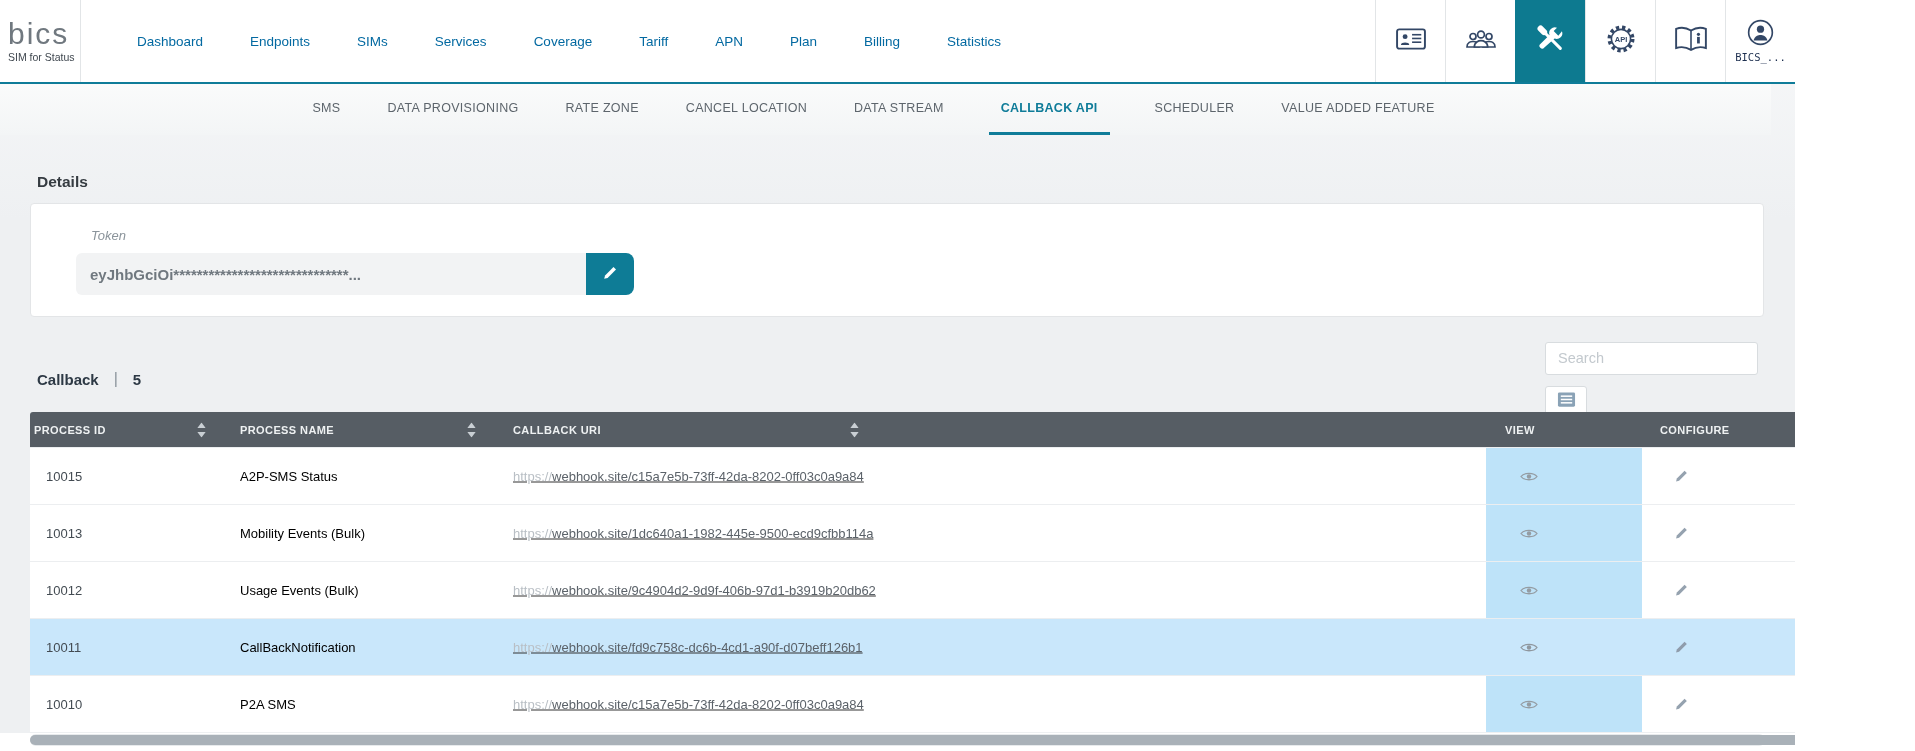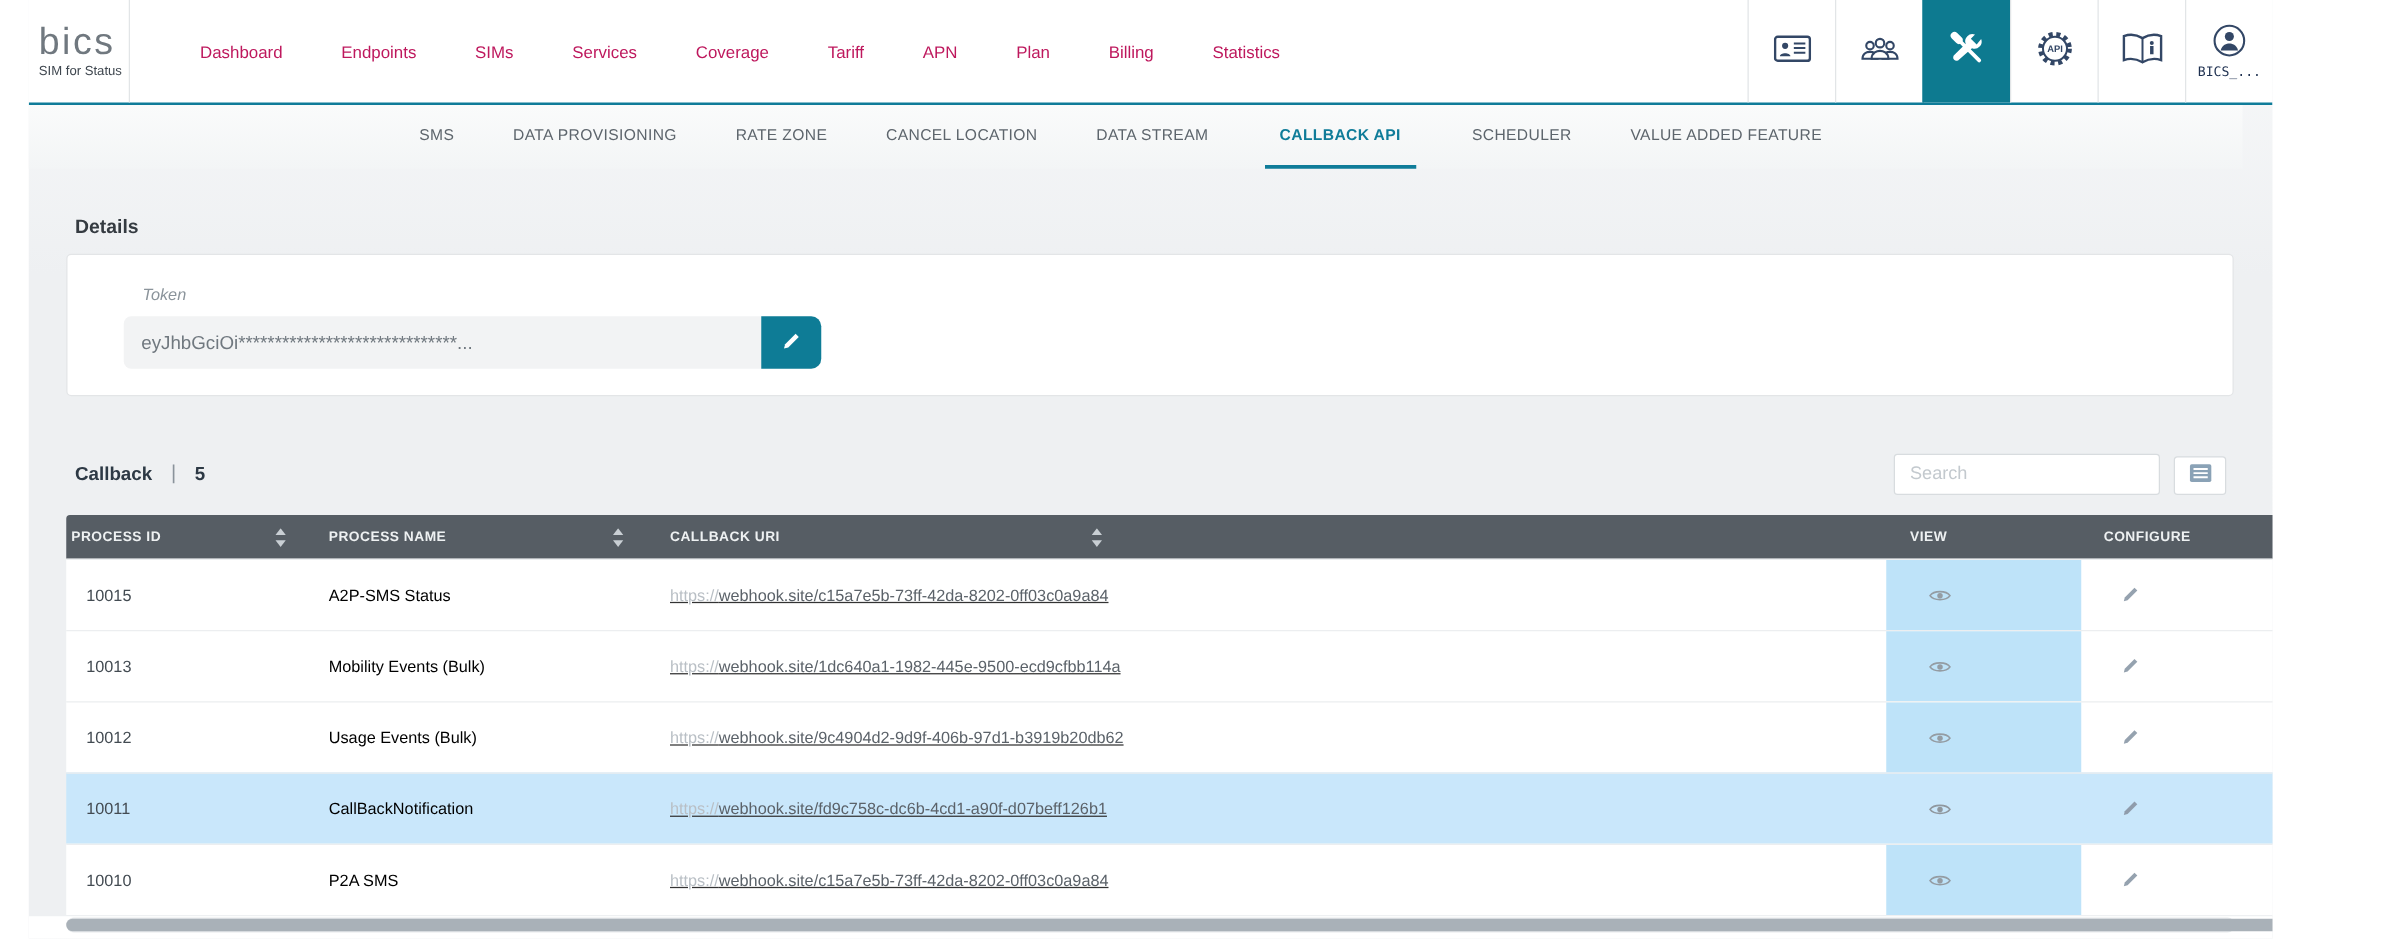--- a/index.html
+++ b/index.html
@@ -1,49 +1,49 @@
 <!DOCTYPE html>
 <html><head>
 <meta charset="utf-8">
 <style>
   * { box-sizing: border-box; margin: 0; padding: 0; }
   html,body { width:1915px; height:751px; }
   .app {
     width:1795px; height:751px; position:relative; overflow:hidden;
     background:linear-gradient(180deg,#f8f9fa 0,#eef0f2 220px,#eef0f2 100%);
-    font-family:"Liberation Sans",sans-serif; color:#333;margin-left:23px;
+    font-family:"Liberation Sans",sans-serif; color:#333;
   }
   
   .hdr { position:relative; height:84px; background:#fff; border-bottom:2px solid #0F7C99; display:flex; align-items:stretch; }
   .logo { width:80px; display:flex; flex-direction:column; justify-content:center; padding-left:8px; cursor:pointer; }
   .logo-text { font-size:30px; color:#70787f; letter-spacing:2px; line-height:30px; font-weight:400; }
   .logo-tag { font-size:10.5px; color:#3f474f; margin-top:2px; }
   .hdr-divider { width:1px; background:#e2e5e7; height:100%; }
   .nav { display:flex; align-items:center; gap:47px; margin-left:56px; }
-  .nav a { font-size:13.5px; color:#be185d; text-decoration:none; cursor:pointer; white-space:nowrap; }
+  .nav a { font-size:13.5px; color:#0369a1; text-decoration:none; cursor:pointer; white-space:nowrap; }
   .hdr-icons { position:absolute; right:0; top:0; height:100%; display:flex; }
   .icon-cell { width:70px; height:100%; border-left:1px solid #e2e5e7; display:flex; flex-direction:column; align-items:center; justify-content:center; cursor:pointer; }
   .icon-cell.active { background:#0D7A90; border-left-color:#0D7A90; }
   .icon-cell .u-label { font-size:10.5px; font-family:"DejaVu Sans Mono",monospace; color:#1e3050; margin-top:1px; }
   
   .tabs { height:51px; display:flex; justify-content:center; align-items:stretch; gap:43px; background:linear-gradient(180deg,#fafbfb,#f3f5f6); transform:translateX(-24px); }
   .tab { display:flex; align-items:center; font-size:12.5px; letter-spacing:.3px; color:#5d656c; border-bottom:3px solid transparent; padding:0 2px; cursor:pointer; white-space:nowrap; }
   .tab.active { color:#0F7C99; font-weight:700; border-bottom-color:#0F7C99; padding:0 12px; }
   
   .sec-title { font-size:15.5px; font-weight:700; color:#353b41; margin:38px 0 12px 37px; }
   .card { margin:0 31px 0 30px; height:114px; background:#fff; border:1px solid #e3e5e7; border-radius:4px; padding:24px 0 0 45px; }
   .token-label { display:block; font-size:13px; color:#8b949b; margin:0 0 10px 15px;font-style:italic; }
   .token-row { display:flex; align-items:stretch; }
-  .token-input { width:510px; height:42px; background:#f2f3f4; border:none; border-radius:6px 0 0 6px; padding:0 14px; font-size:15px; color:#70787f; font-family:"Liberation Sans",sans-serif; outline:none; }
+  .token-input { width:510px; height:42px; background:#f2f3f4; border:none; border-radius:6px 0 0 6px; padding:0 14px; font-size:15px; color:#70787f; font-family:"Liberation Sans",sans-serif; outline:none;font-weight:bold; }
   .token-edit { width:48px; height:42px; background:#0E7C96; border:none; border-radius:0 8px 8px 0; cursor:pointer; display:flex; align-items:center; justify-content:center; }
   
   .cb-head { margin:44px 37px 0 37px; display:flex; justify-content:space-between; align-items:center; height:36px; }
   .cb-left { display:flex; align-items:center; font-size:15px; font-weight:700; color:#2d3945; }
   .cb-sep { font-weight:300; color:#8a939b; margin:0 15px; font-size:16px; }
-  .cb-right { display:flex; align-items:flex-end; gap:11px; }
+  .cb-right { display:flex; align-items:flex-start; gap:11px;flex-direction:column; }
   .search-input { width:213px; height:33px; border:1px solid #d8dcdf; border-radius:3px; padding:0 12px; font-size:14.5px; color:#4c545b; background:#fff; font-family:"Liberation Sans",sans-serif; outline:none; }
   .search-input::placeholder { color:#c3c9ce; }
   .list-btn { width:42px; height:31px; background:#fff; border:1px solid #d8dcdf; border-radius:3px; display:flex; align-items:center; justify-content:center; cursor:pointer; }
   
   .tbl { width:1850px; margin:15px 0 0 30px; }
   .thead { position:relative; height:35px; background:#565d64; border-radius:3px 3px 0 0; }
   .th { position:absolute; top:50%; transform:translateY(-50%); font-size:11px; font-weight:700; letter-spacing:.4px; color:#eef1f2; white-space:nowrap; }
   .sort { position:absolute; top:50%; transform:translateY(-50%); cursor:pointer; line-height:0; }
   .tr { position:relative; height:57px; background:#fff; border-top:1px solid #eceef0; cursor:pointer; }
   .tr.hl { background:#c9e7fb; }

